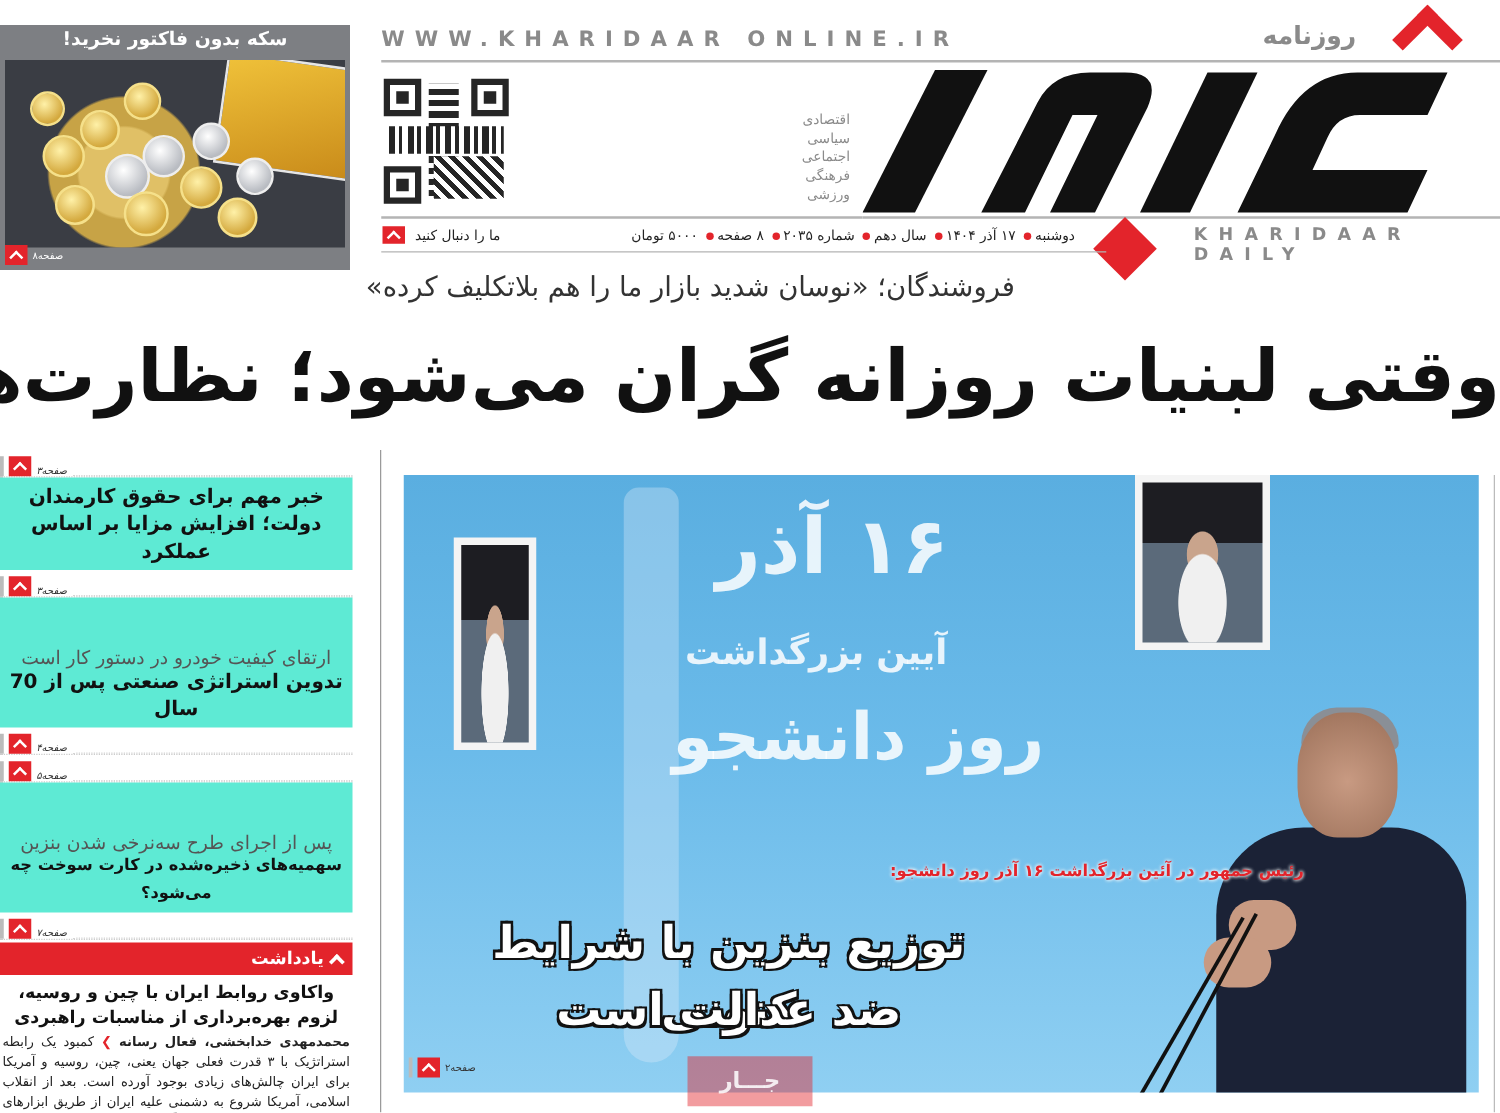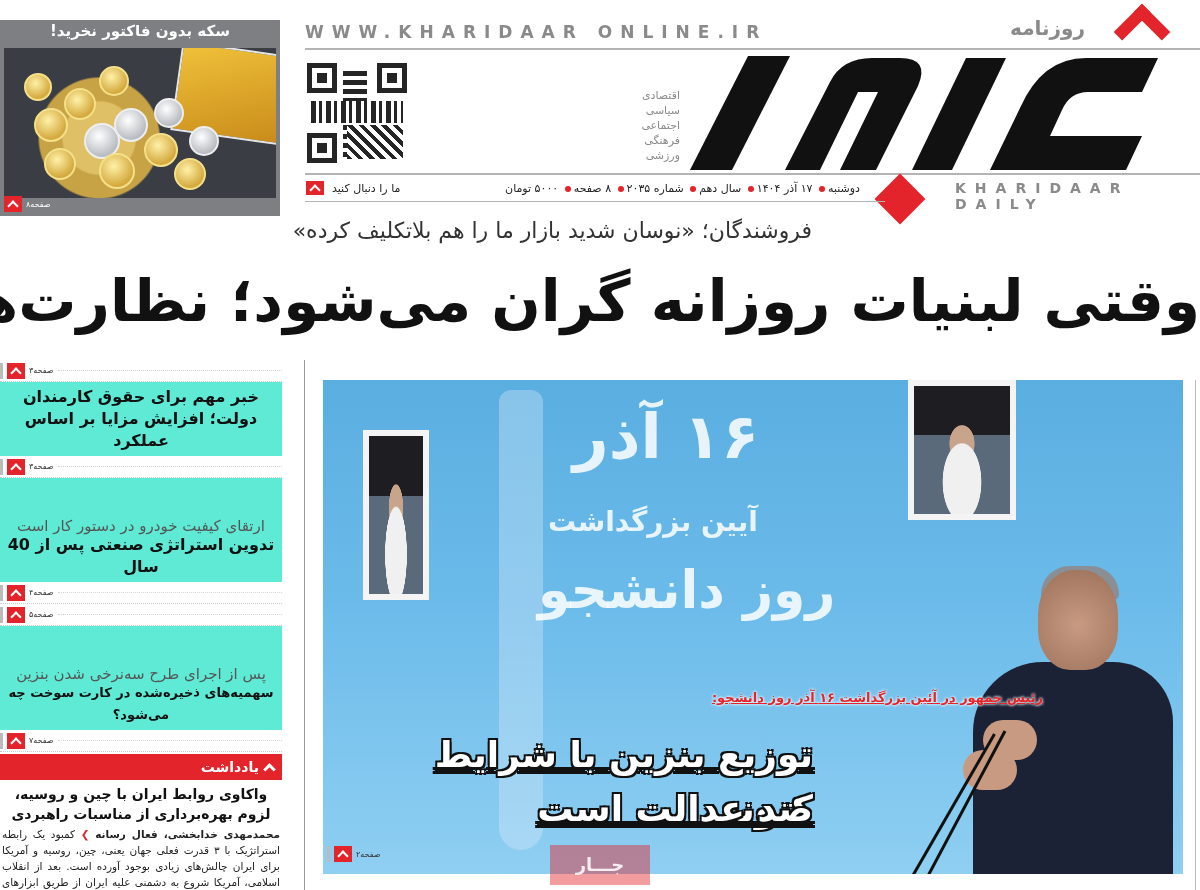--- a/index.html
+++ b/index.html
@@ -42,21 +42,21 @@
   .follow .box { width: 18px; height: 14px; background: #e3242b; position: relative; }
   .follow .box::after { content: ""; position: absolute; left: 5px; top: 5px; width: 6px; height: 6px; border-left: 2px solid #fff; border-top: 2px solid #fff; transform: rotate(45deg); }
 
   
   .kicker { position: absolute; right: 388px; top: 218px; direction: rtl; font-size: 22px; color: #333; white-space: nowrap; }
   .headline { position: absolute; left: 0; top: 256px; width: 1200px; text-align: center; direction: rtl; font-size: 58px; font-weight: 900; color: #111; letter-spacing: -1px; white-space: nowrap; line-height: 90px; font-family: "DejaVu Sans", sans-serif; }
 
   
   .leftcol { position: absolute; left: 0; top: 360px; width: 282px; }
   .vrule { position: absolute; left: 304px; top: 360px; width: 1px; height: 530px; background: #9a9a9a; }
-  .pgrow { height: 22px; display: flex; align-items: center; gap: 4px; border-bottom: 1px dotted #ccc; }
+  .pgrow { height: 22px; display: flex; align-items: flex-end; gap: 4px; border-bottom: 1px dotted #ccc; font-style: italic; }
   .pgrow .dots { flex: 1; height: 1px; border-top: 1px dotted #d4d4d4; }
   .story { background: #5eead4; text-align: center; direction: rtl; padding: 4px 6px; }
   .story .sub { font-size: 15px; color: #555; line-height: 16px; margin-top: 36px; }
   .story .tt { font-size: 16px; font-weight: bold; color: #111; line-height: 22px; }
   .yad { margin-top: 2px; height: 26px; background: #e3242b; color: #fff; direction: rtl; font-weight: bold; font-size: 14px; display: flex; align-items: center; padding-right: 8px; gap: 6px; }
   .yad .chev { width: 9px; height: 9px; border-left: 3px solid #fff; border-top: 3px solid #fff; transform: rotate(45deg); margin-top: 4px; }
   .op-title { text-align: center; direction: rtl; font-size: 14px; font-weight: bold; color: #111; line-height: 20px; padding: 4px 4px 2px; }
   .op-body { direction: rtl; text-align: justify; font-size: 10.5px; color: #222; line-height: 16px; padding: 0 2px; }
   .op-body b { font-weight: bold; }
   .op-body .arr { color: #e3242b; font-weight: bold; }
@@ -66,21 +66,21 @@
   .frame { position: absolute; background: #f4f4f4; padding: 6px; }
   .portrait { width: 100%; height: 100%; background: radial-gradient(ellipse at 50% 75%, #f0f0f0 0 28%, transparent 29%), radial-gradient(ellipse at 50% 45%, #c9a48c 0 18%, transparent 19%), linear-gradient(#1d1d22 0 38%, #5b6a7a 38% 100%); }
   .bg-text { position: absolute; color: rgba(255,255,255,.85); font-weight: 900; direction: rtl; white-space: nowrap; }
   .ribbon { position: absolute; left: 176px; top: 10px; width: 44px; height: 460px; border-radius: 22px 22px 40px 40px; background: rgba(220,235,250,.35); }
   .person { position: absolute; right: 10px; top: 190px; width: 230px; height: 310px; }
   .person .head { position: absolute; left: 95px; top: 0; width: 80px; height: 100px; border-radius: 45% 45% 40% 40%; background: radial-gradient(circle at 50% 55%, #c89a82, #9a6f58); }
   .person .hair { position: absolute; left: 98px; top: -4px; width: 78px; height: 34px; border-radius: 40px 40px 8px 8px; background: #8a8f96; }
   .person .body { position: absolute; left: 30px; top: 92px; width: 200px; height: 240px; border-radius: 70px 60px 0 0; background: #1b2236; }
   .person .hand { position: absolute; width: 54px; height: 40px; border-radius: 20px; background: #c89a82; }
   .mic { position: absolute; width: 3px; background: #111; transform-origin: bottom; }
-  .deck { position: absolute; left: 0; right: 0; text-align: right; direction: rtl; text-decoration: underline; }
+  .deck { position: absolute; left: 0; right: 0; text-align: center; direction: rtl; }
   .deck-sub { top: 310px; font-size: 13px; font-weight: bold; color: #e3242b; text-shadow: 0 0 3px #fff, 0 0 3px #fff; right: 140px; left: auto; }
   .deck-title { font-size: 36px; font-weight: 900; color: #fff; -webkit-text-stroke: 2px #111; paint-order: stroke fill; text-shadow: 2px 2px 0 #111, -2px 2px 0 #111, 2px -2px 0 #111, -2px -2px 0 #111; line-height: 54px; }
   .main-page { position: absolute; left: 4px; bottom: 12px; }
   .watermark { position: absolute; left: 550px; top: 845px; width: 100px; height: 40px; background: rgba(227,36,43,.45); color: rgba(255,255,255,.85); font-weight: bold; font-size: 18px; text-align: center; direction: rtl; line-height: 40px; }
   .rvrule { position: absolute; left: 1195px; top: 380px; width: 1px; height: 510px; background: #bbb; }
 </style>
 </head>
 <body>
 
 <div class="promo">
@@ -170,21 +170,21 @@
   </div>
 
   <div class="pgrow pg">
     <span class="bar"></span>
       <span class="box"></span>
     <span>صفحه۳</span>
       <span class="dots"></span>
   </div>
   <div class="story">
     <div class="sub">ارتقای کیفیت خودرو در دستور کار است</div>
-    <div class="tt">تدوین استراتژی صنعتی پس از 40 سال</div>
+    <div class="tt">تدوین استراتژی صنعتی پس از 70 سال</div>
   </div>
 
   <div class="pgrow pg">
     <span class="bar"></span>
       <span class="box"></span>
     <span>صفحه۴</span>
       <span class="dots"></span>
   </div>
 
   <div class="pgrow pg">

